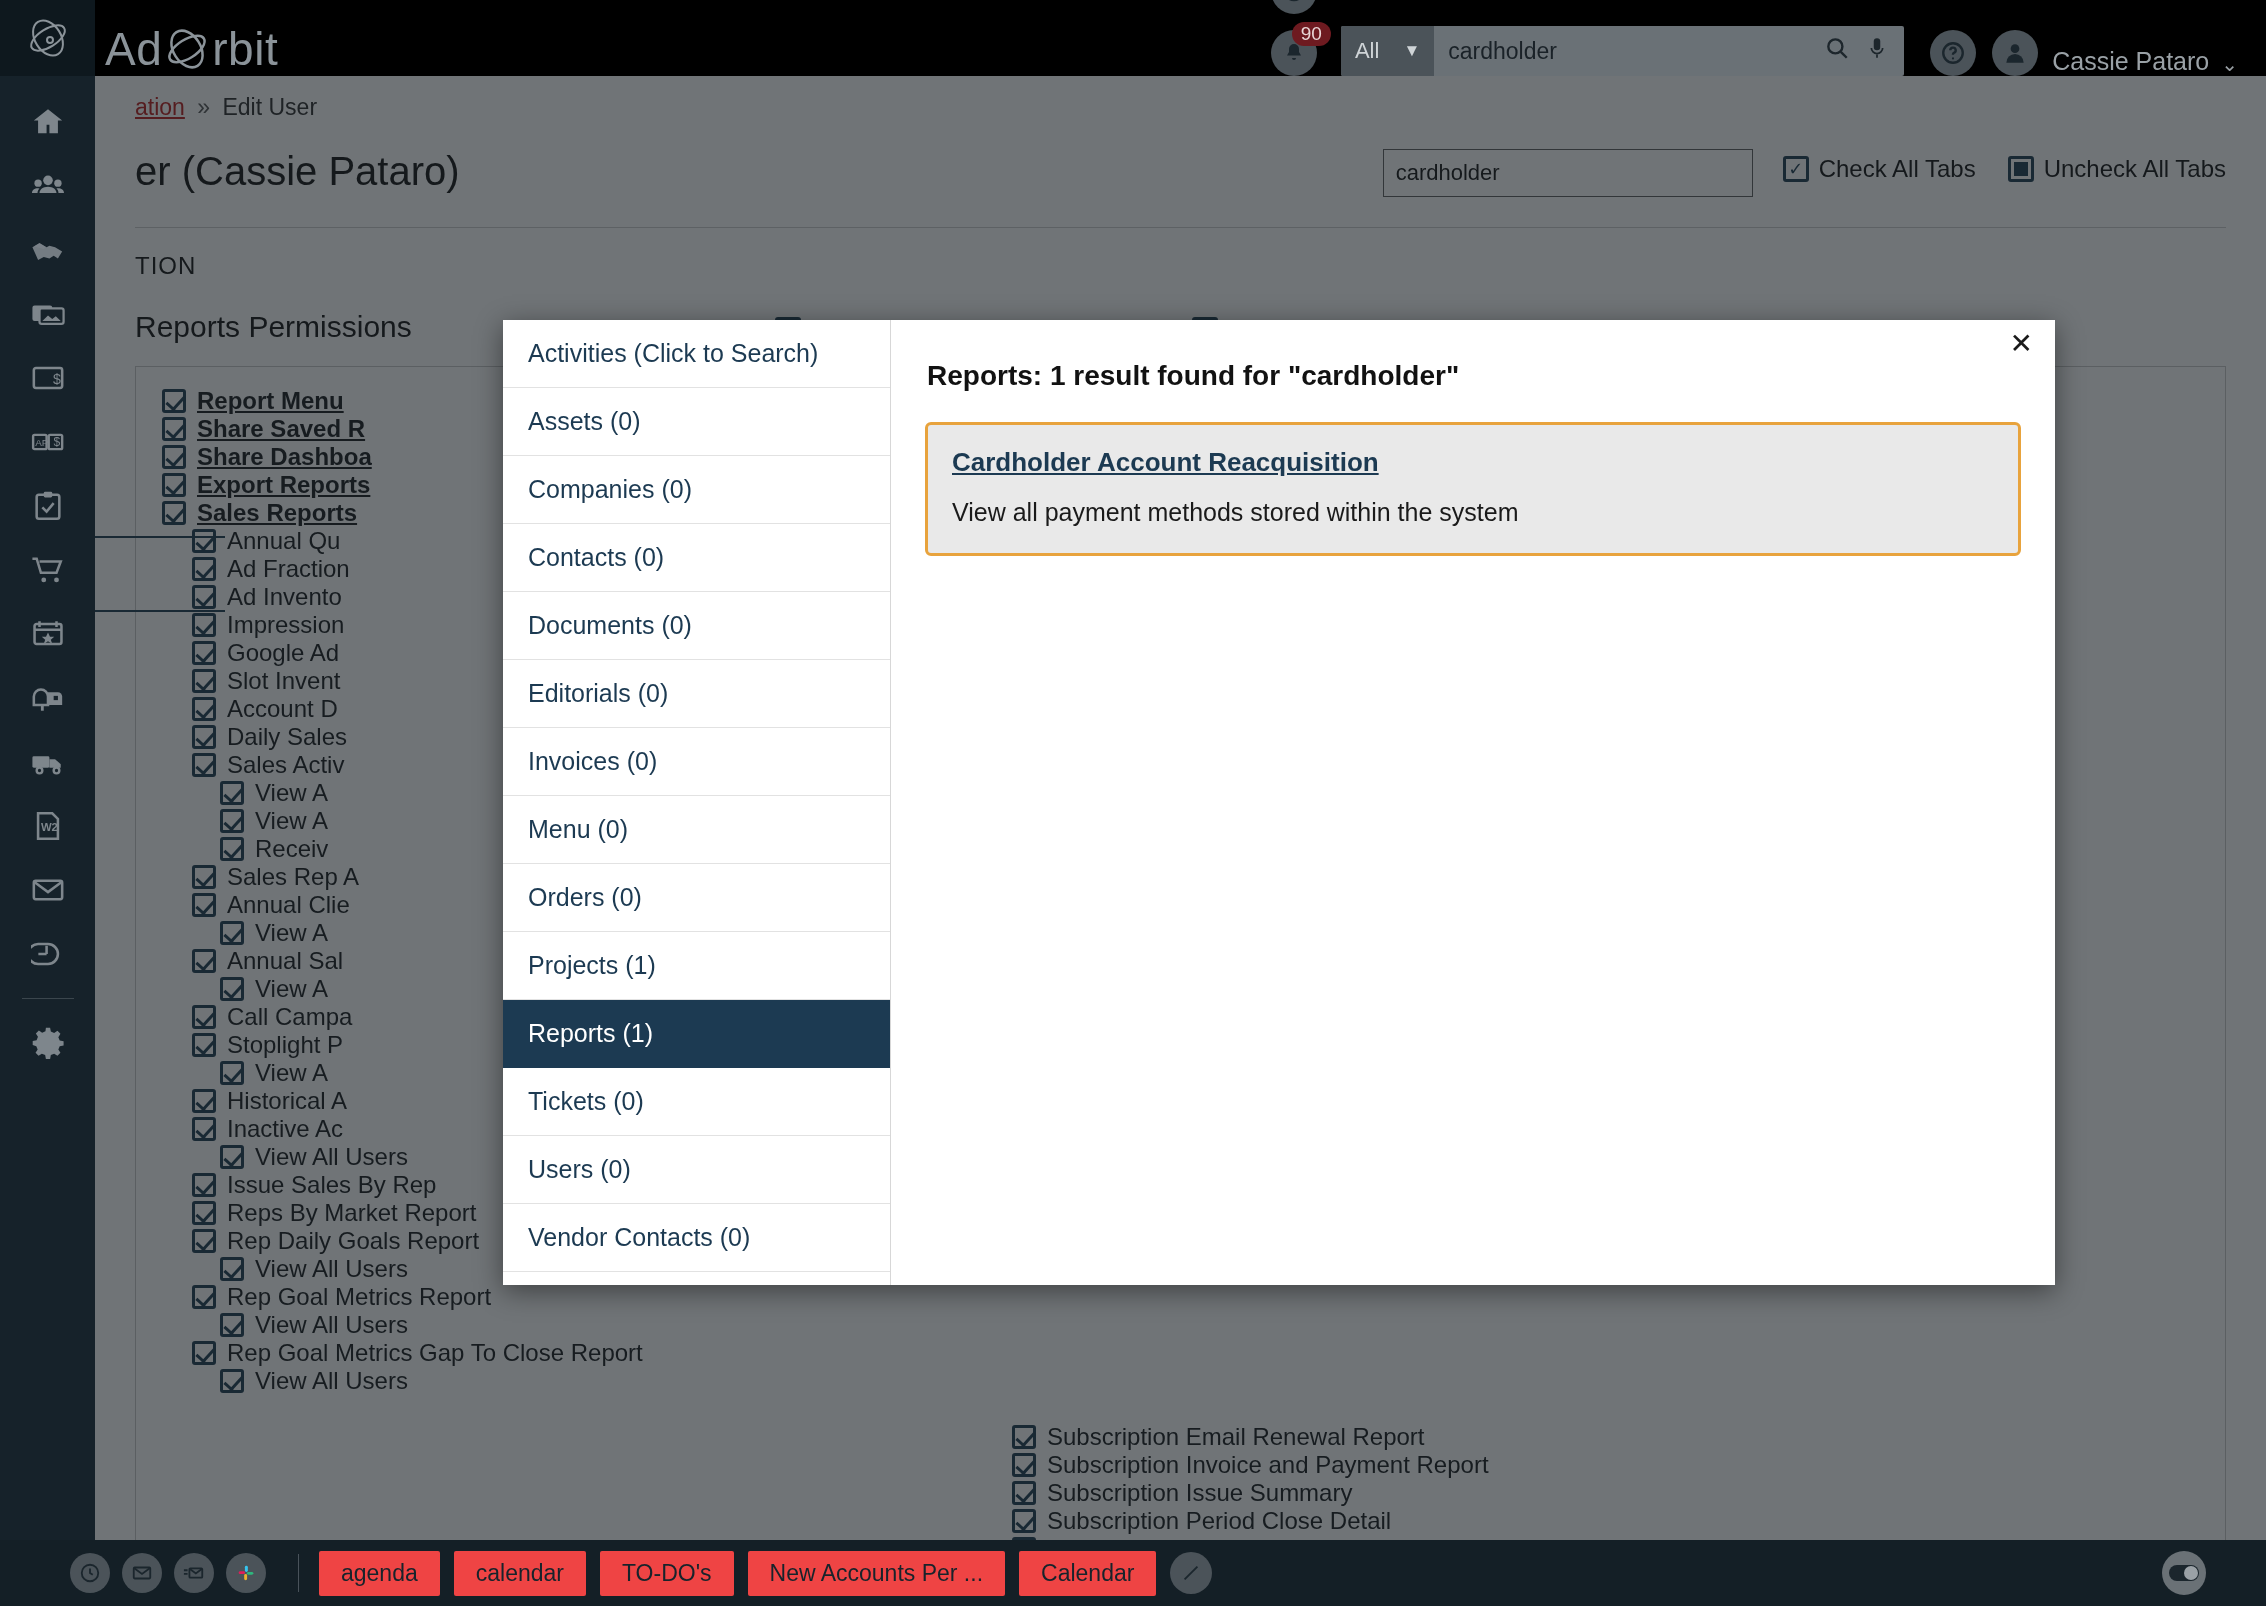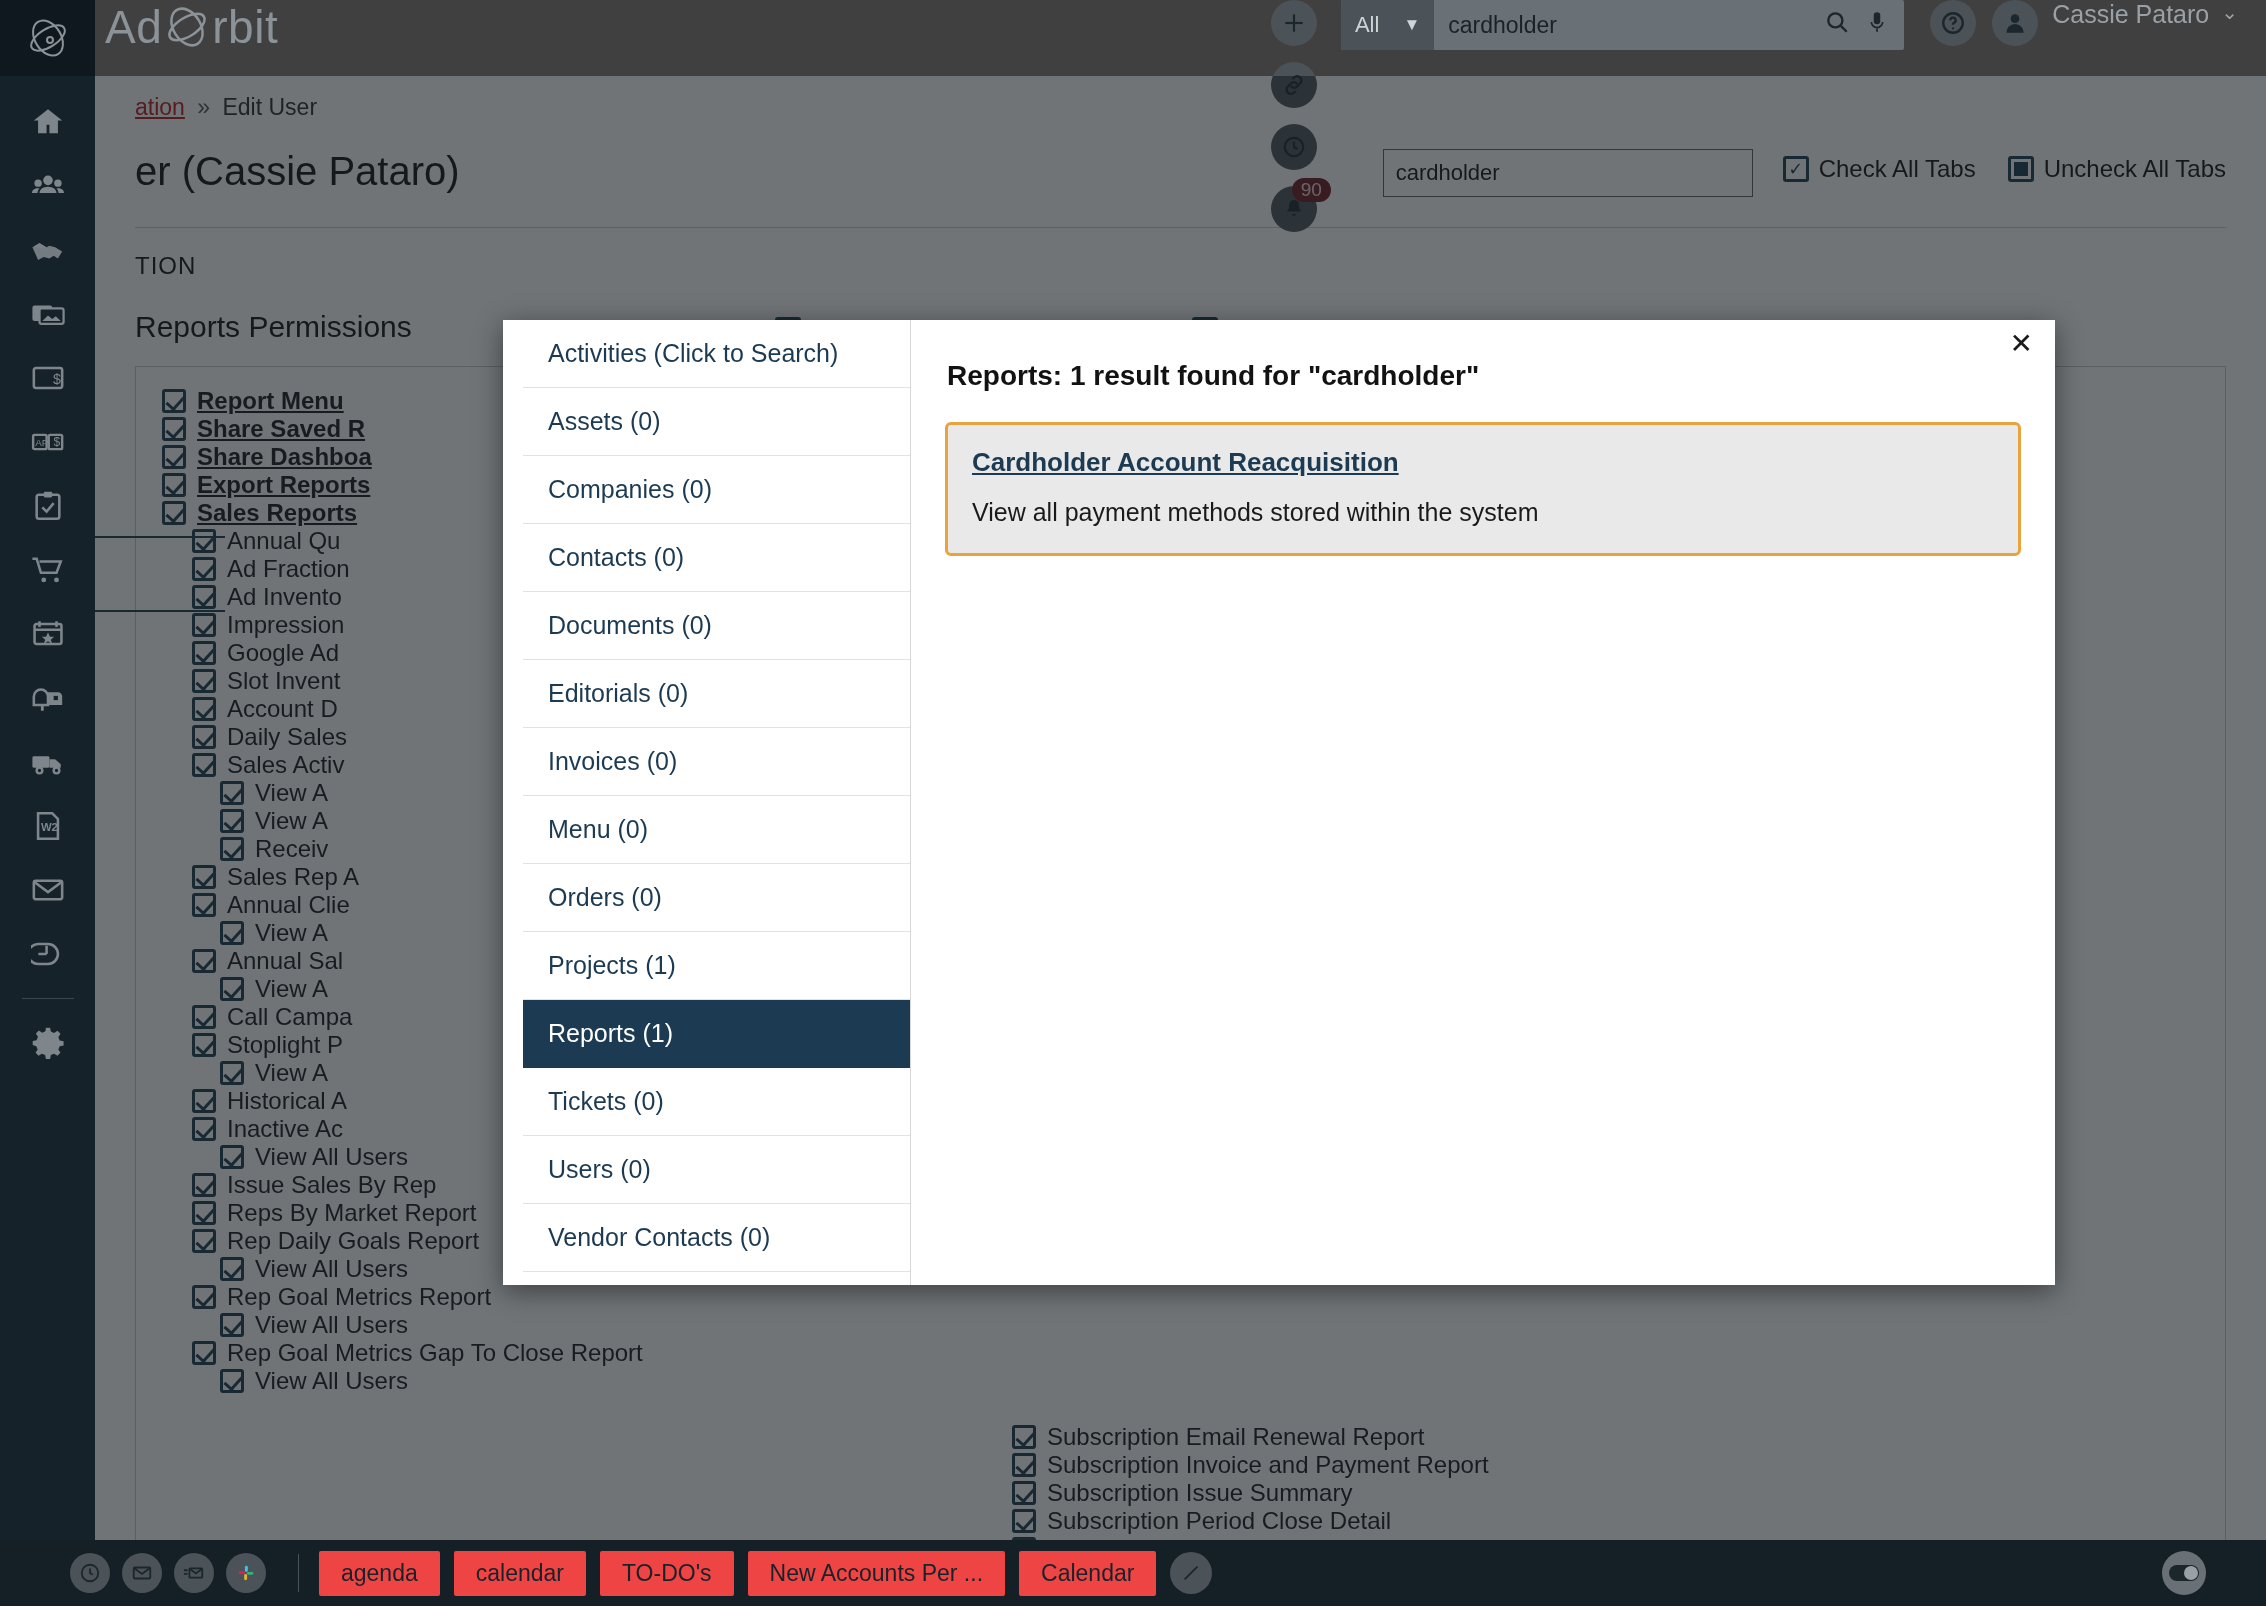--- a/index.html
+++ b/index.html
@@ -7,21 +7,21 @@
     width: 2266px; height: 1606px;
     font-family: "Liberation Sans", sans-serif;
     background: #11202b;
     overflow: hidden;
   }
   #root { position: relative; width: 2266px; height: 1606px; }
 
   
   .topbar {
     position: absolute; top: 0; left: 0; width: 2266px; height: 76px;
-    background: #404040; display: flex; align-items: flex-start; z-index: 40;
+    background: #000000; display: flex; align-items: flex-end; z-index: 40;
   }
   .logo-box {
     width: 95px; height: 76px; background: #0e181e;
     display: flex; align-items: center; justify-content: center;
   }
   .brand { display: flex; align-items: center; padding-left: 10px; }
   .brand-text { color: #8b9399; font-size: 46px; letter-spacing: .5px; }
   .topbar-spacer { flex: 1; }
   .top-icons { display: flex; align-items: center; gap: 16px; flex-direction: column; }
   .circ-icon {
@@ -133,21 +133,21 @@
     background: rgba(24,30,35,0.62); z-index: 50;
   }
 
   
   .modal {
     position: absolute; left: 503px; top: 320px; width: 1552px; height: 965px;
     background: #fff; z-index: 60;
     box-shadow: 0 6px 26px rgba(0,0,0,.45);
     display: flex;
   }
-  .modal-left { width: 388px; border-right: 1px solid #d7d7d7; margin-left: 20px; }
+  .modal-left { width: 388px; border-right: 1px solid #d7d7d7; }
   .mli {
     height: 68px; display: flex; align-items: center; padding-left: 25px;
     font-size: 25px; color: #1c3a52; border-bottom: 1px solid #e2e2e2;
     cursor: pointer;
   }
   .mli.sel { background: #1c3a52; color: #fff; border-bottom-color: #1c3a52; }
   .modal-right { flex: 1; position: relative; padding: 30px 34px; }
   .modal-close {
     position: absolute; right: 22px; top: 10px; font-size: 28px;
     color: #1a1a1a; cursor: pointer; line-height: 1;

